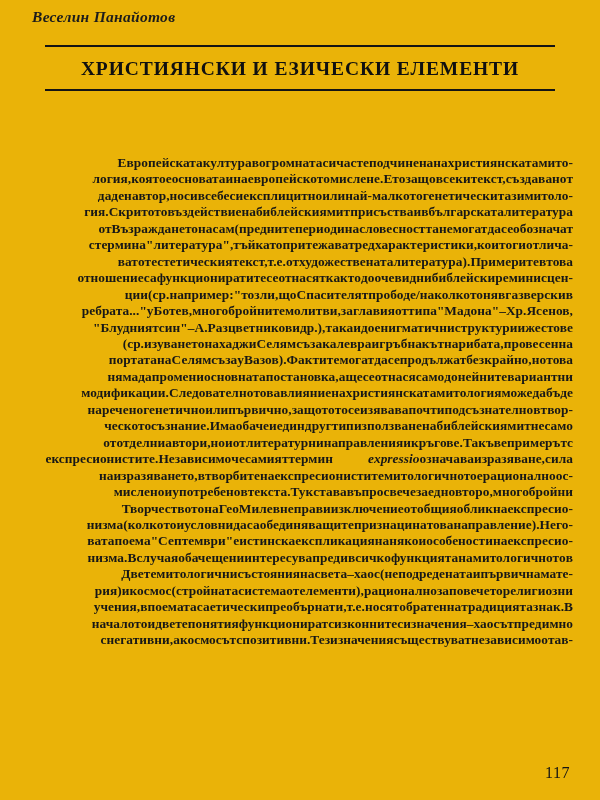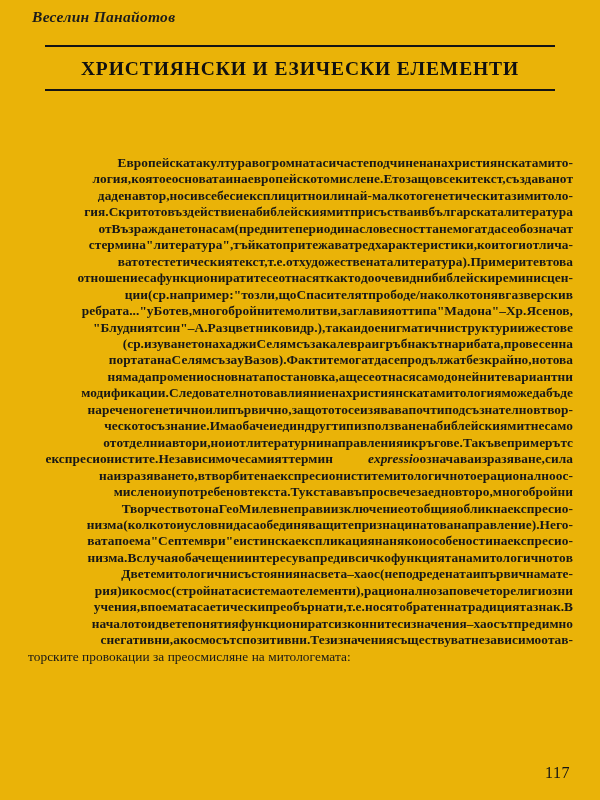--- a/index.html
+++ b/index.html
@@ -534,18 +534,17 @@
           <span>космосът</span>
           <span>с</span>
           <span>позитивни.</span>
           <span>Тези</span>
           <span>значения</span>
           <span>съществуват</span>
           <span>независимо</span>
           <span>от</span>
           <span>ав-</span>
         </span>
-        <span class="ln">торските провокации за преосмисляне на митологемата:</span>
       </p>
   </div>
 
   <div class="folio">117</div>
 </div>
 
 </body></html>

